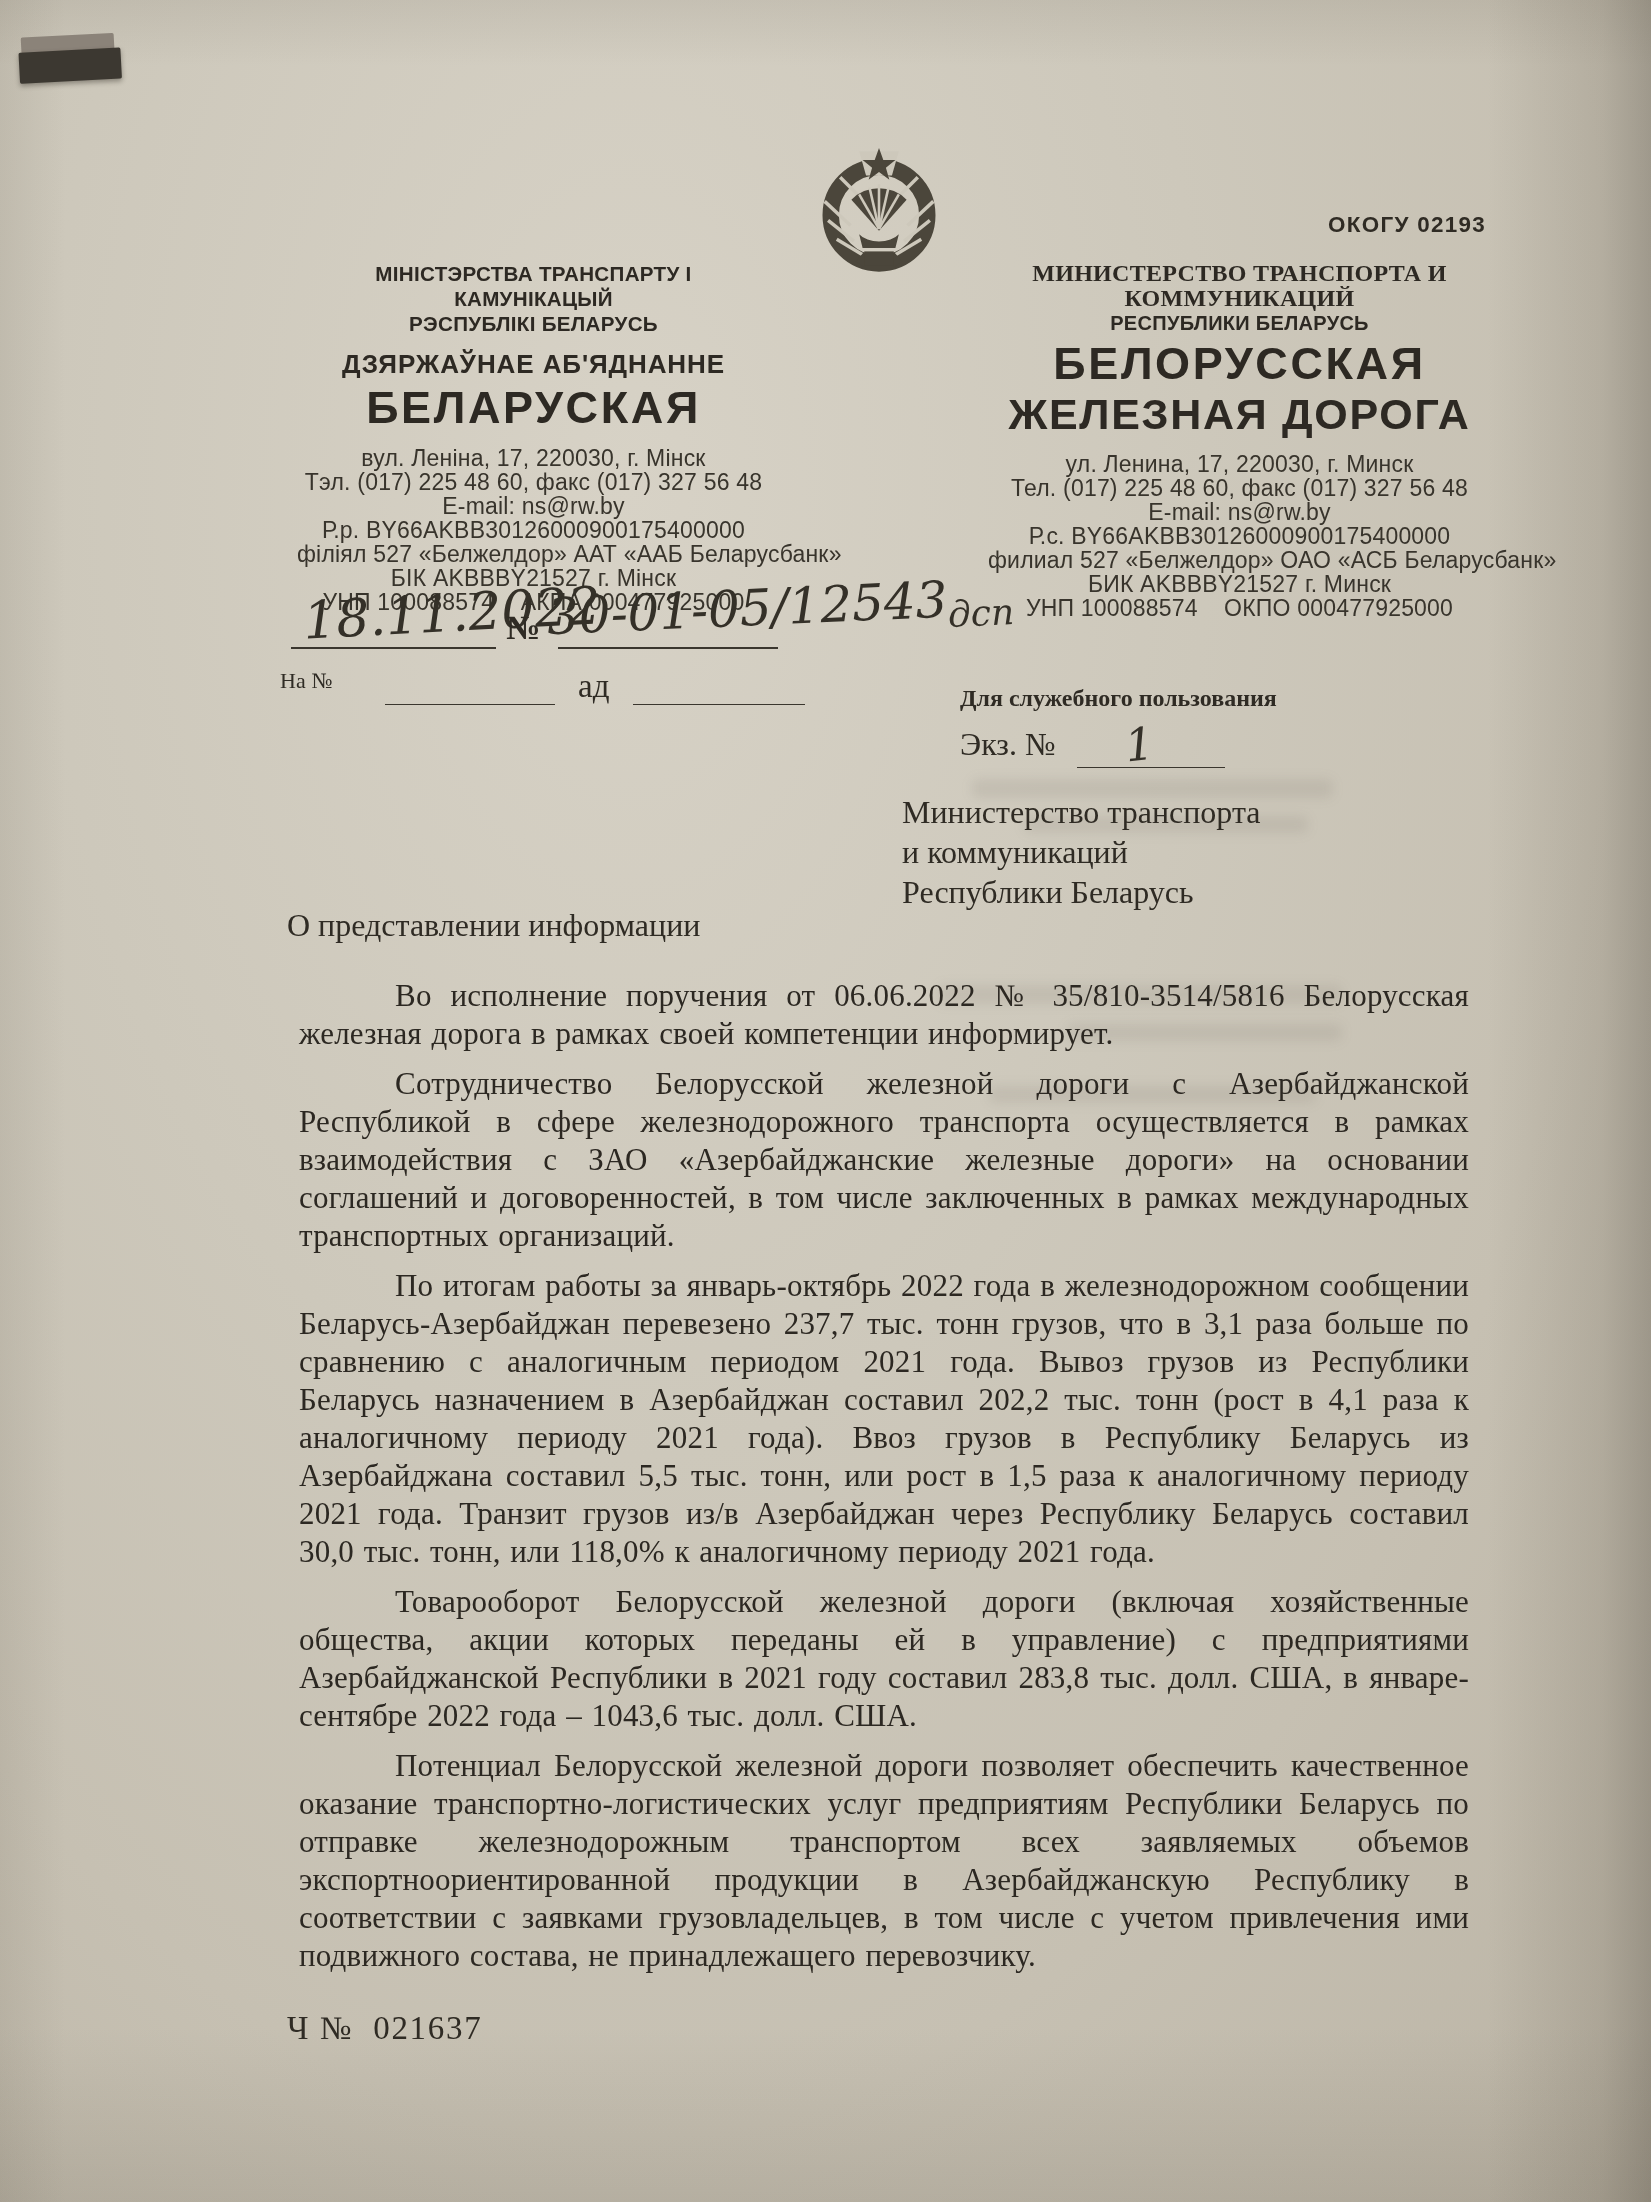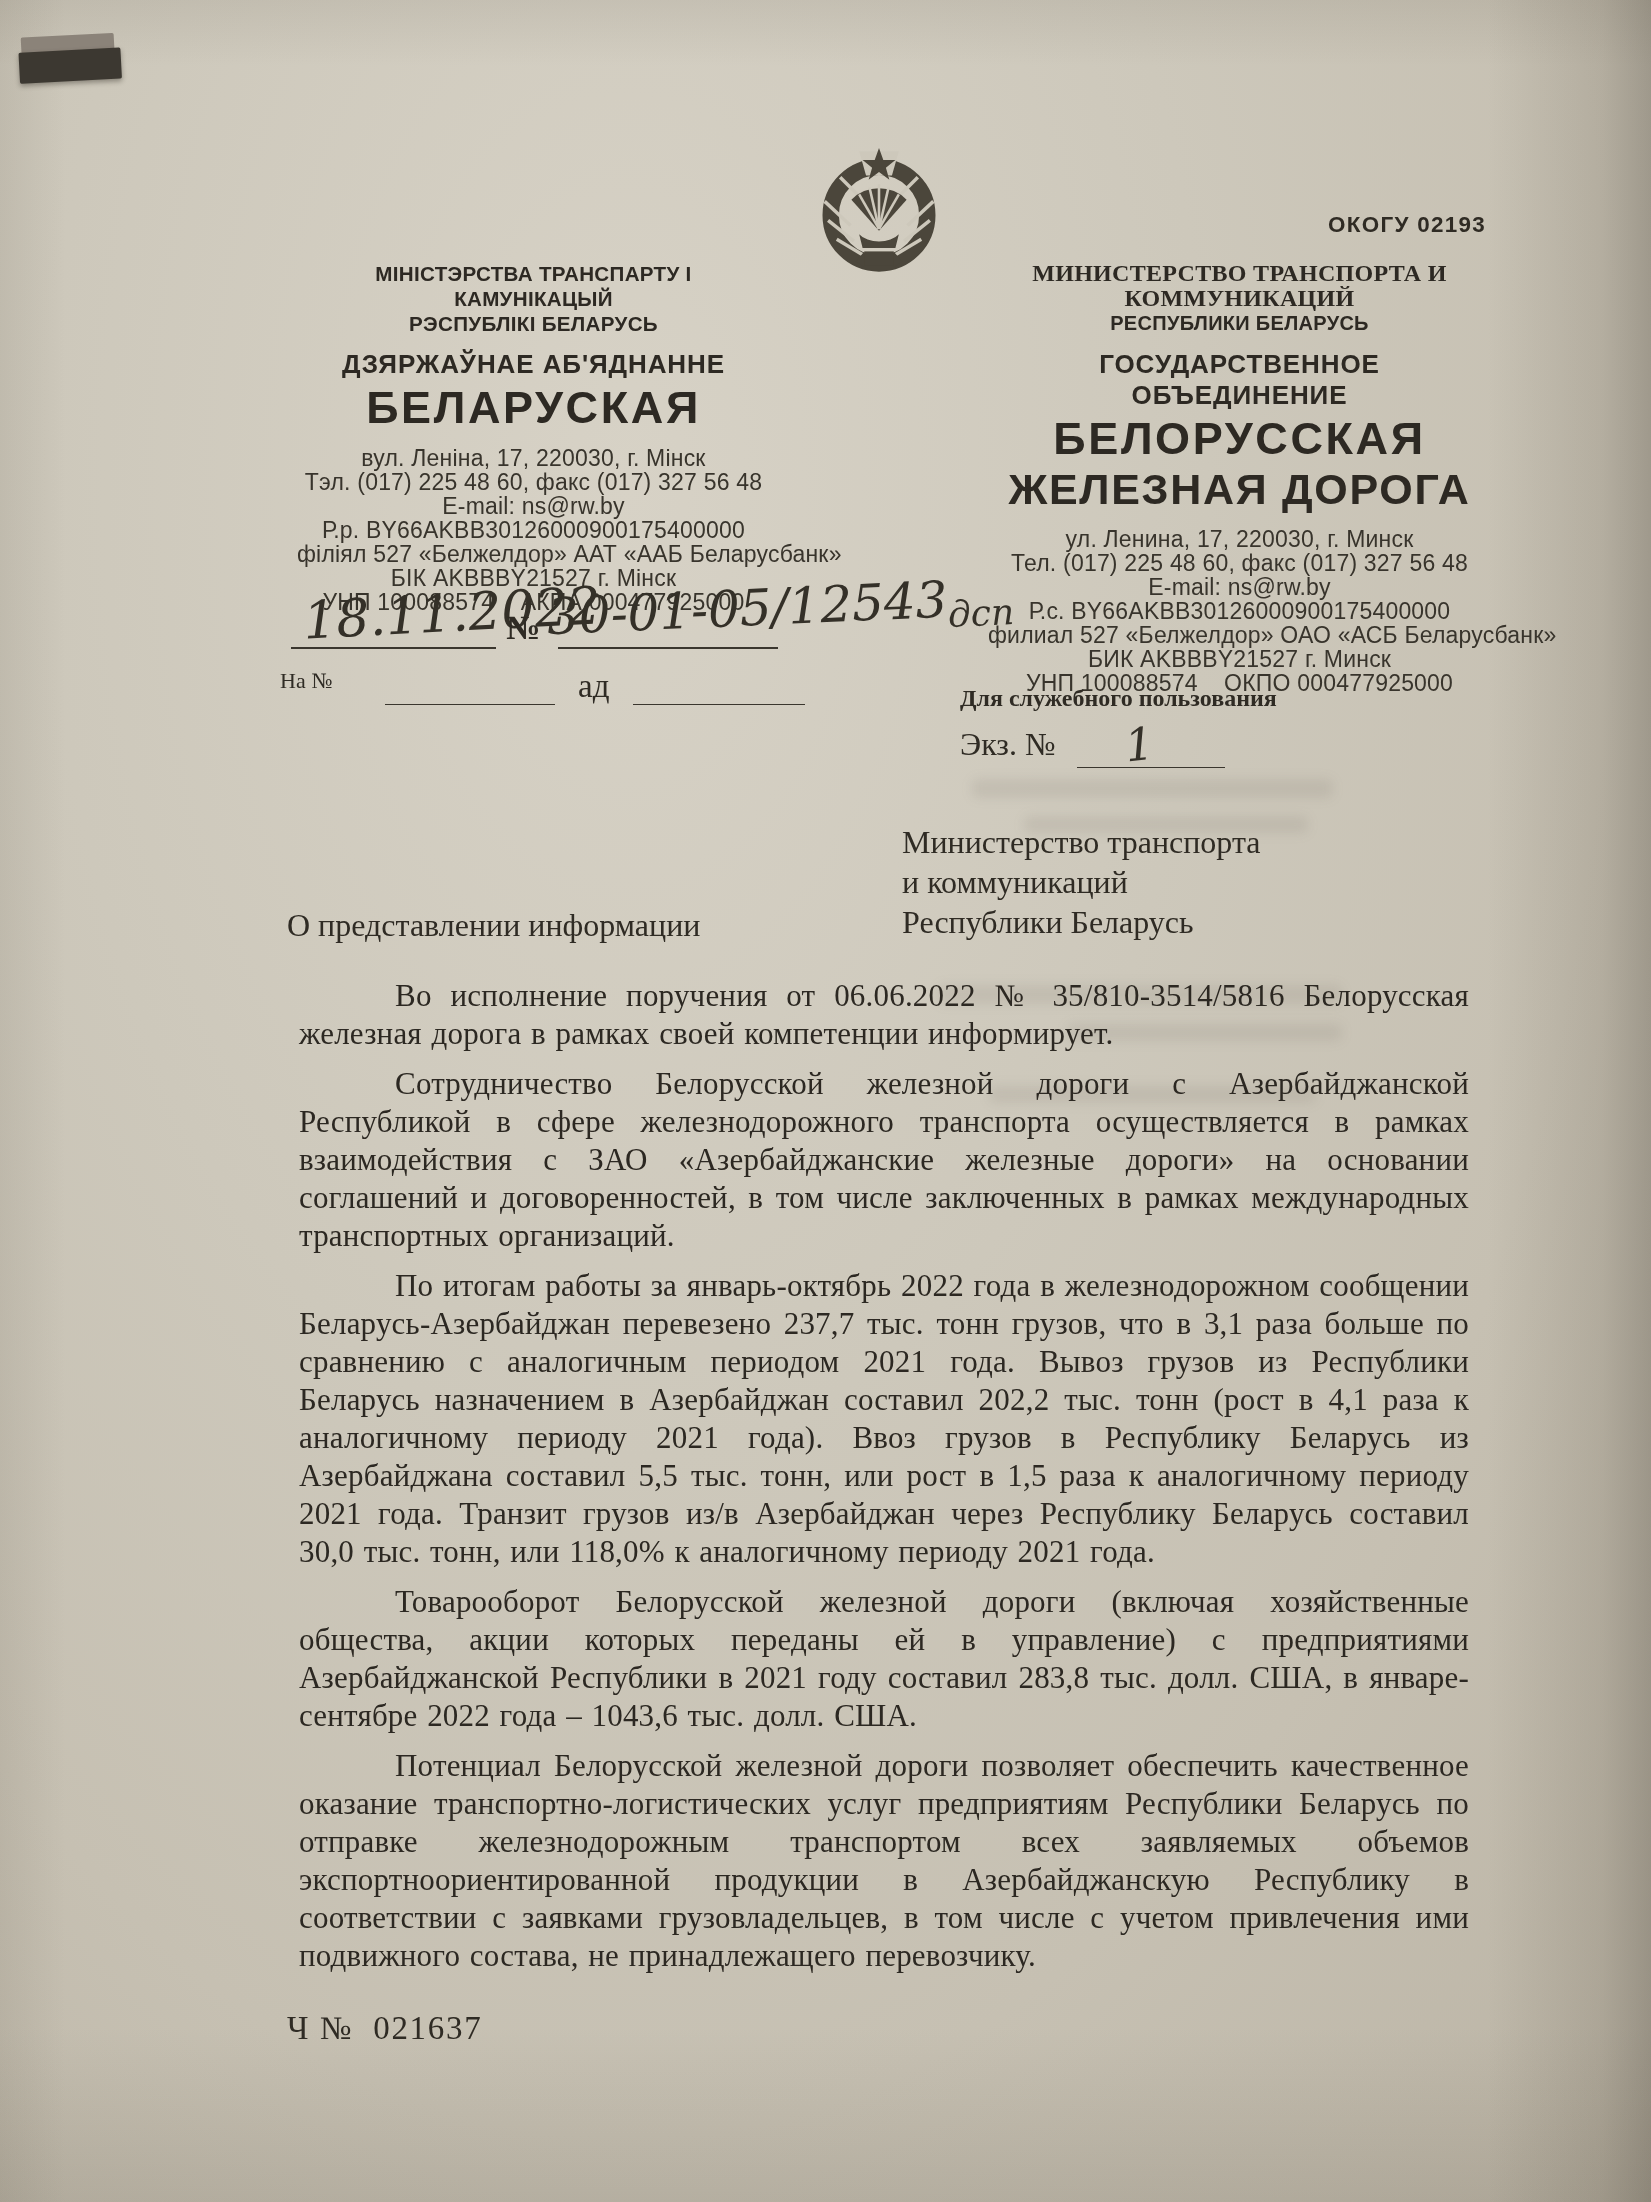--- a/index.html
+++ b/index.html
@@ -103,21 +103,20 @@
       <div>Р.р. BY66AKBB30126000900175400000</div>
       <div>філіял 527 «Белжелдор» ААТ «ААБ Беларусбанк»</div>
       <div>БІК  AKBBBY21527  г. Мінск</div>
       <div>УНП 100088574&nbsp;&nbsp;&nbsp;&nbsp;АКПА 000477925000</div>
     </div>
   </div>
 
   <div class="abs ctr lh-col" style="left:988px;top:261px;width:503px;">
     <div class="lh-min" style="font-size:24px;font-family:Liberation Serif, serif;">МИНИСТЕРСТВО ТРАНСПОРТА И КОММУНИКАЦИЙ</div>
     <div class="lh-min" style="font-size:20px;">РЕСПУБЛИКИ БЕЛАРУСЬ</div>
-    <div class="lh-org">ГОСУДАРСТВЕННОЕ ОБЪЕДИНЕНИЕ</div>
     <div class="lh-name1">БЕЛОРУССКАЯ</div>
     <div class="lh-name2" style="letter-spacing:1.7px;font-size:43px;">ЖЕЛЕЗНАЯ ДОРОГА</div>
     <div class="lh-addr">
       <div>ул. Ленина, 17, 220030, г. Минск</div>
       <div>Тел. (017) 225 48 60, факс (017) 327 56 48</div>
       <div>E-mail: ns@rw.by</div>
       <div>Р.с. BY66AKBB30126000900175400000</div>
       <div>филиал 527 «Белжелдор» ОАО «АСБ Беларусбанк»</div>
       <div>БИК  AKBBBY21527  г. Минск</div>
       <div>УНП 100088574&nbsp;&nbsp;&nbsp;&nbsp;ОКПО 000477925000</div>
@@ -135,21 +134,21 @@
   <div class="abs serif ink" style="left:280px;top:668px;font-size:22px;">На №</div>
   <div class="abs rule2" style="left:385px;top:704px;width:170px;"></div>
   <div class="abs serif ink" style="left:578px;top:668px;font-size:33px;">ад</div>
   <div class="abs rule2" style="left:633px;top:704px;width:172px;"></div>
 
   <div class="abs serif ink" style="left:960px;top:685px;font-size:24px;font-weight:bold;">Для служебного пользования</div>
   <div class="abs serif ink" style="left:960px;top:726px;font-size:32px;">Экз. №</div>
   <div class="abs rule2" style="left:1077px;top:767px;width:148px;"></div>
   <div class="abs hw" style="left:1125px;top:718px;font-size:45px;transform:rotate(-6deg);">1</div>
 
-  <div class="abs serif ink" style="left:902px;top:822px;font-size:32px;line-height:40px;">
+  <div class="abs serif ink" style="left:902px;top:792px;font-size:32px;line-height:40px;">
     <div>Министерство транспорта</div>
     <div>и коммуникаций</div>
     <div>Республики Беларусь</div>
   </div>
 
   <div class="abs serif ink" style="left:287px;top:907px;font-size:32px;">О представлении информации</div>
 
   <div class="abs bodytext" style="left:287px;top:965px;">
     <p>Во исполнение поручения от 06.06.2022 № 35/810-3514/5816 Белорусская железная дорога в рамках своей компетенции информирует.</p>
     <p>Сотрудничество Белорусской железной дороги с Азербайджанской Республикой в сфере железнодорожного транспорта осуществляется в рамках взаимодействия с ЗАО «Азербайджанские железные дороги» на основании соглашений и договоренностей, в том числе заключенных в рамках международных транспортных организаций.</p>

